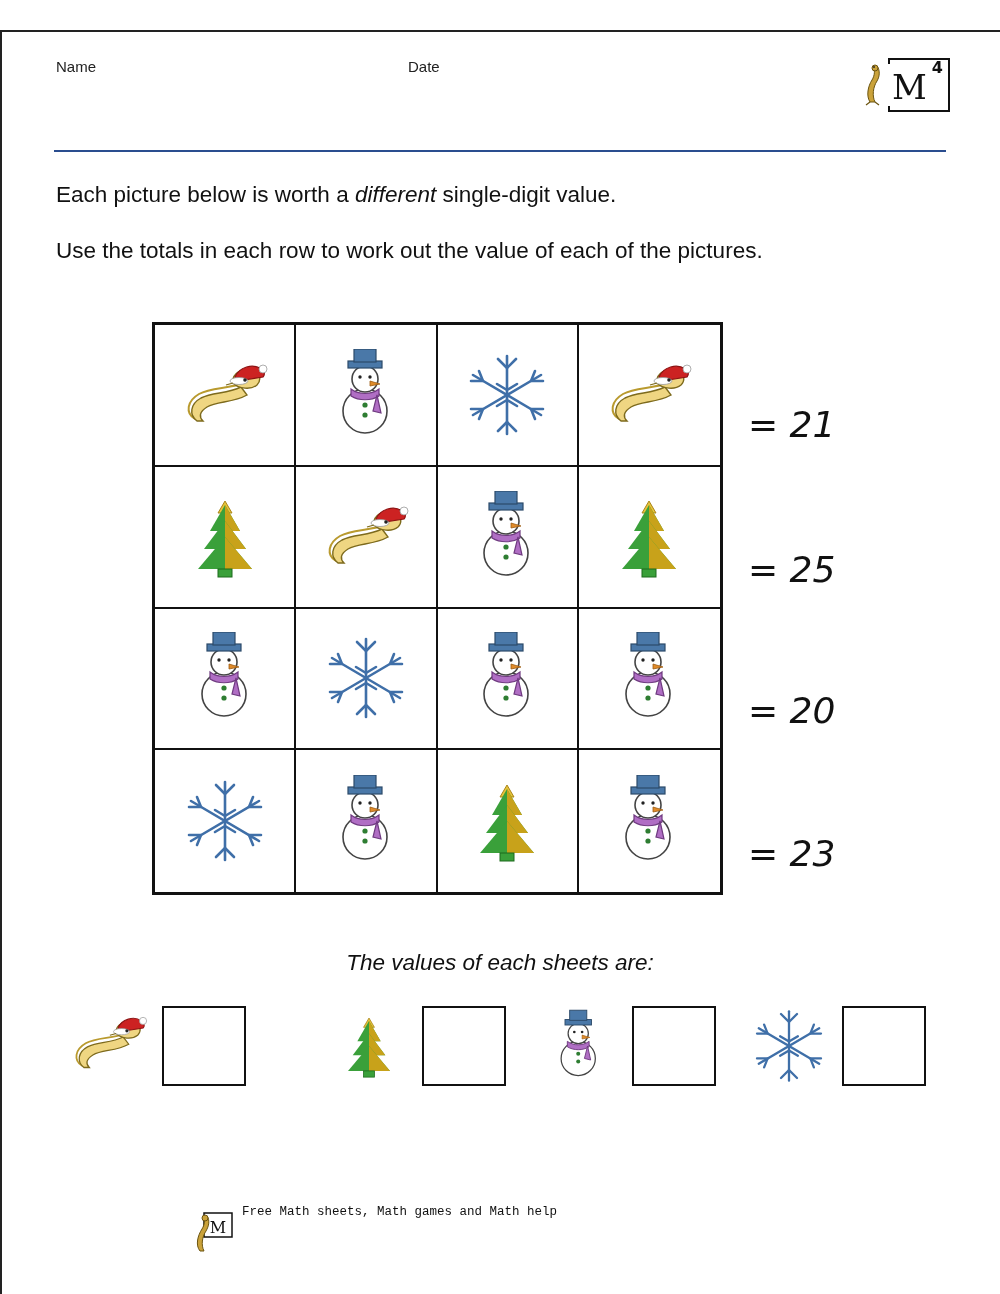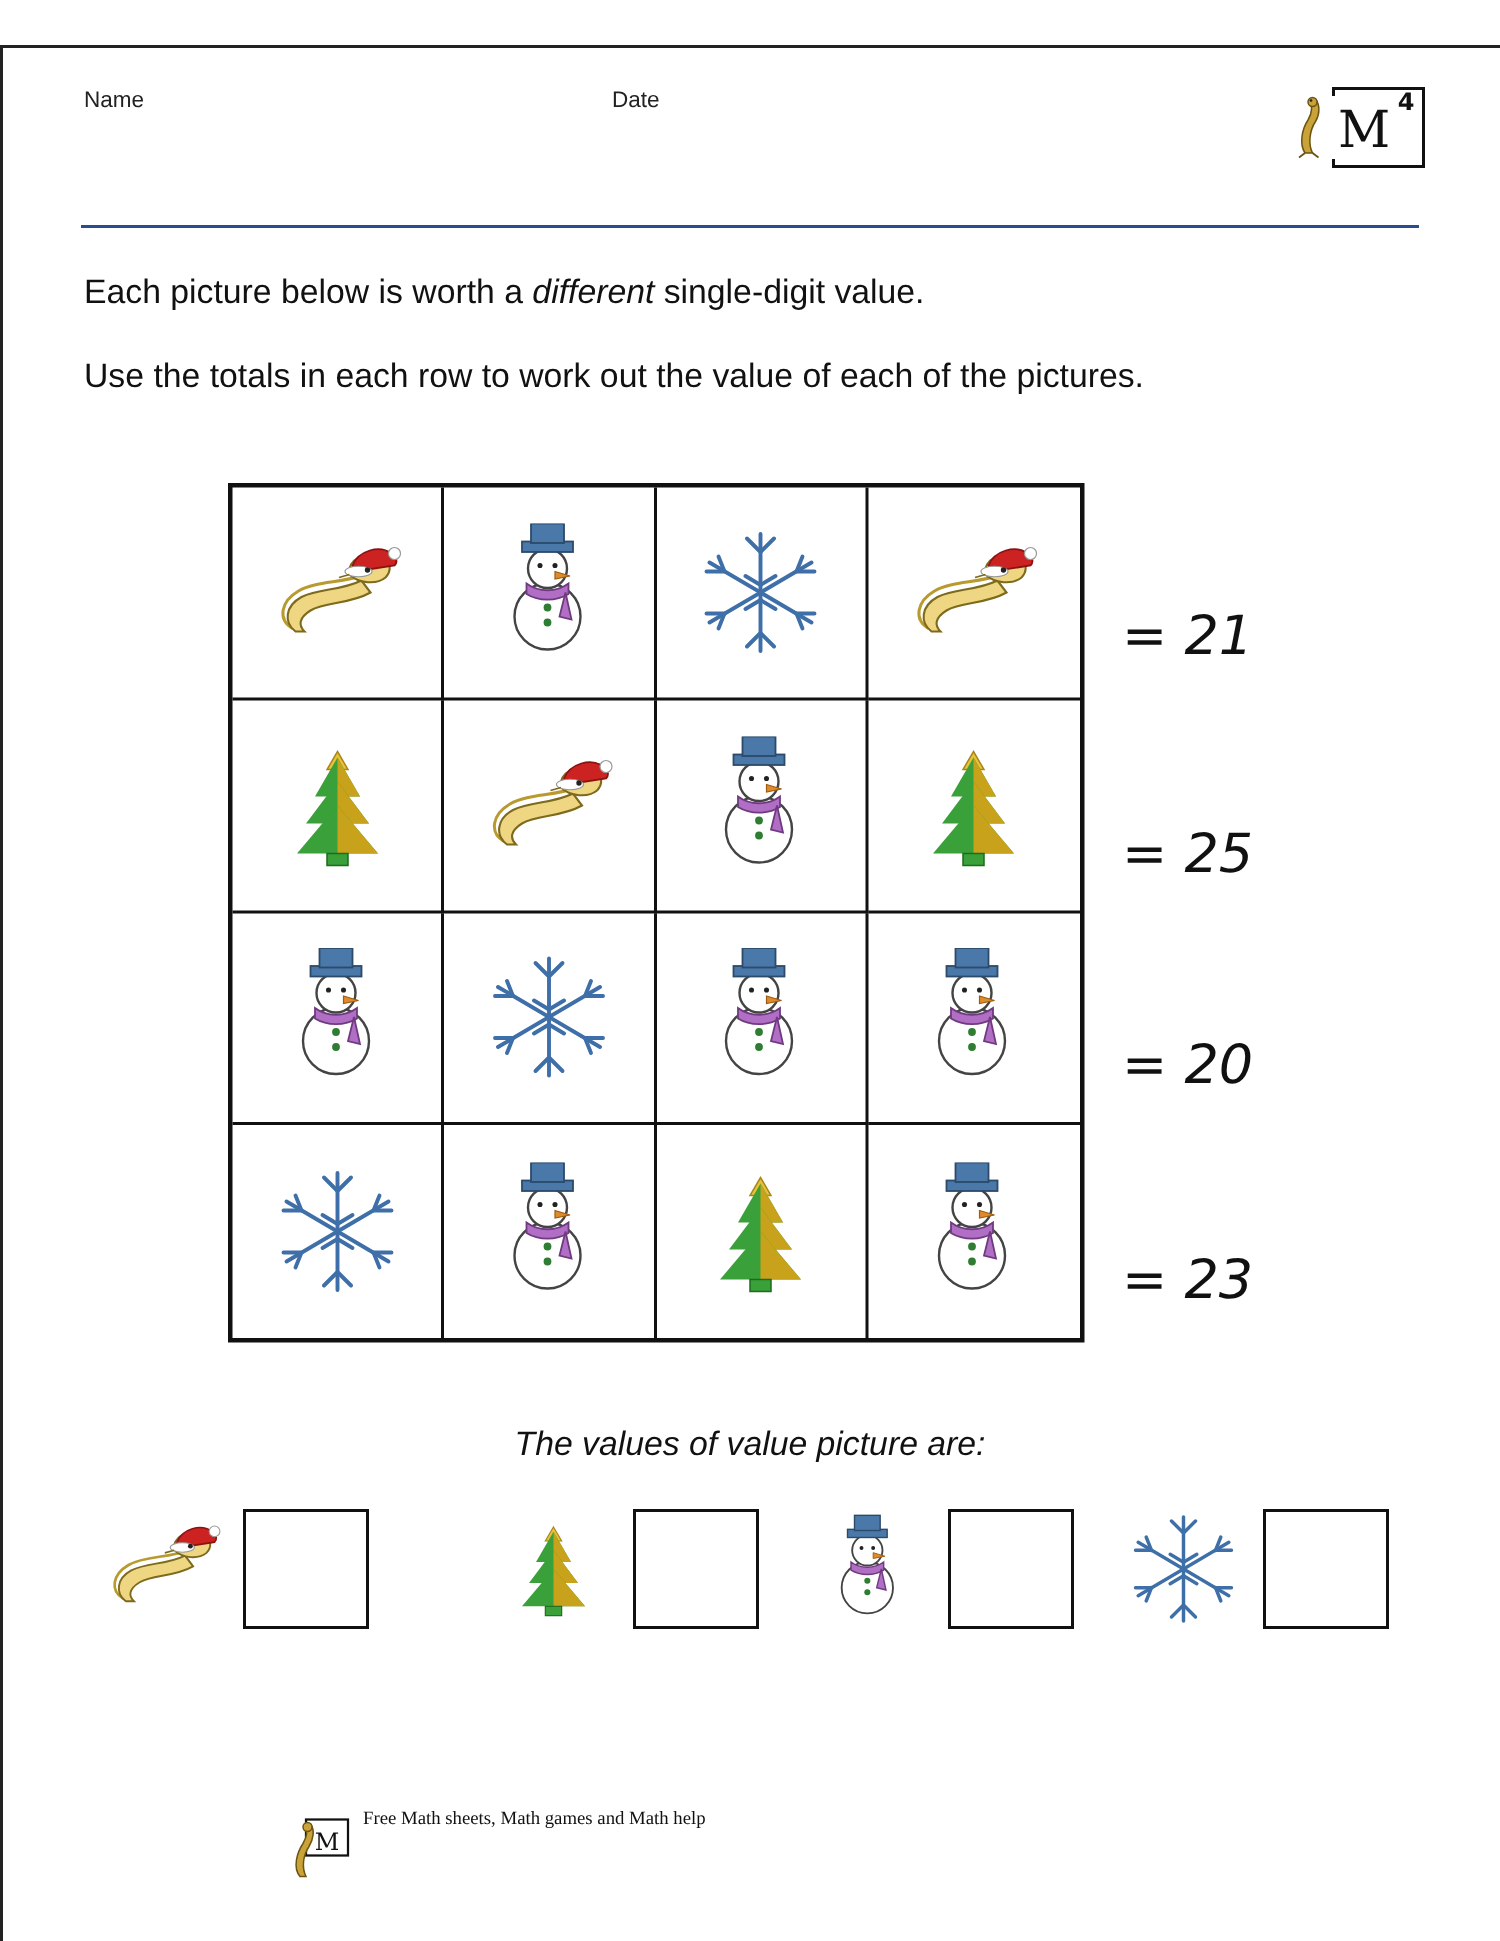--- a/index.html
+++ b/index.html
@@ -228,21 +228,21 @@
     top: 6px;
     width: 44px;
     height: 44px;
   }
   .footer-line1 {
     position: absolute;
     left: 52px;
     top: 0px;
     font-size: 12.5px;
     color: #111;
-    font-family: Liberation Serif, serif;
+    font-family: Liberation Mono, monospace;
   }
   .footer-line2 {
     position: absolute;
     left: 40px;
     top: 16px;
     font-size: 25px;
     letter-spacing: -0.5px;
     color: #111;
     font-family: "DejaVu Sans Mono", monospace;
   }
@@ -425,21 +425,21 @@
     </div>
   </div>
 
   <div class="totals">
     <div class="total" style="top:82px">= 21</div>
     <div class="total" style="top:227px">= 25</div>
     <div class="total" style="top:368px">= 20</div>
     <div class="total" style="top:511px">= 23</div>
   </div>
 
-  <div class="values-caption">The values of value picture are:</div>
+  <div class="values-caption">The values of each sheets are:</div>
 
   <div class="answers">
     <div class="ans" style="left:10px">
       <div class="pic">
         <svg width="86" height="68" viewBox="0 0 96 72">
             <use href="#icon-worm"></use>
           </svg>
       </div>
       <div class="box"></div>
     </div>

